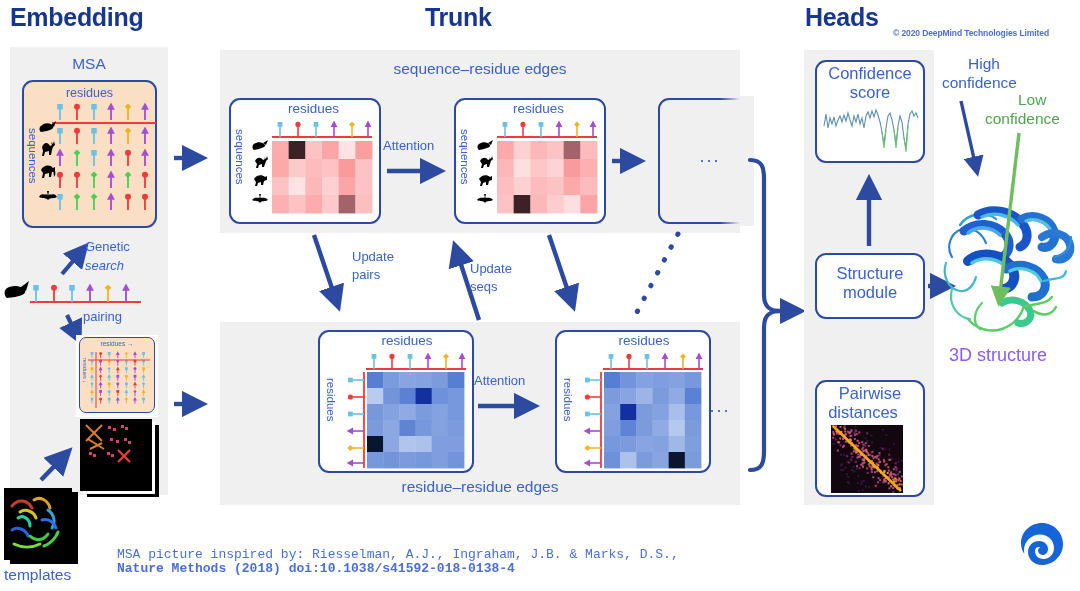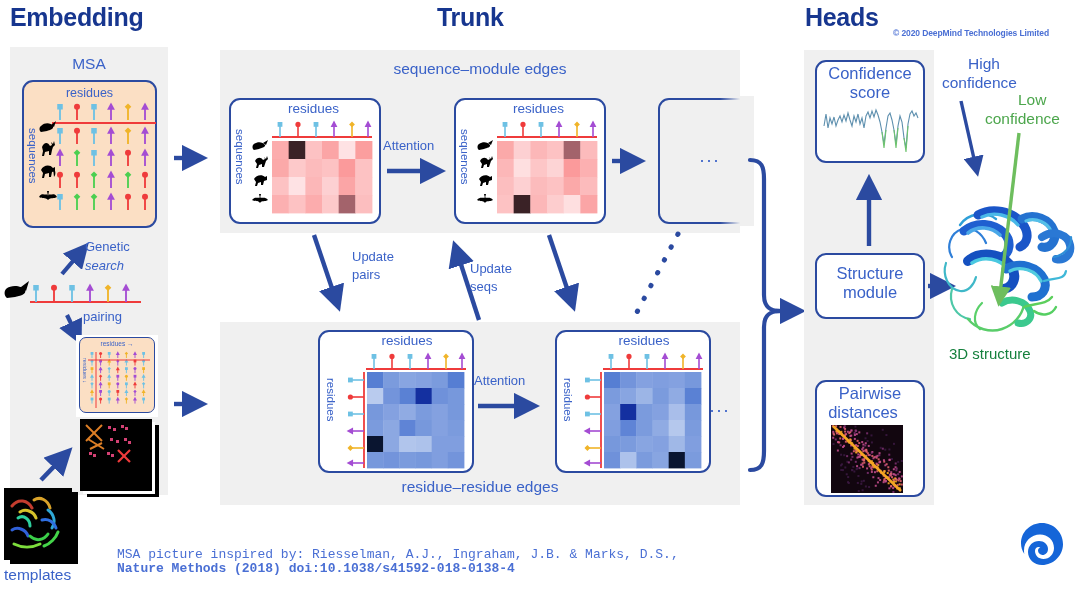--- a/index.html
+++ b/index.html
@@ -40,32 +40,32 @@
   .tinyvlabel{font-size:5.5px;color:#3a62c8;white-space:nowrap;
     writing-mode:vertical-rl;}
   .arrowlabel{
     font-size:13px;color:#3a62c8;white-space:nowrap;line-height:1.12;
   }
   .headbox-title{
     font-size:16.5px;color:#3a62c8;text-align:center;line-height:1.12;
   }
   .capt{font-size:15.5px;color:#3a62c8;white-space:nowrap;}
   .capt-green{font-size:15.5px;color:#4ca64c;white-space:nowrap;}
-  .capt-dark{font-size:15px;color:#15803d;white-space:nowrap;}
+  .capt-dark{font-size:18px;color:#8b5cf6;white-space:nowrap;}
   .footnote{
     font-family:"Liberation Mono","DejaVu Sans Mono",monospace;
     font-size:13px;color:#4a6fd4;line-height:1.55;white-space:nowrap;
   }
   svg{display:block;overflow:visible;}
 </style>
 </head>
 <body>
 
 <div class="abs section-title" style="left:10px;top:3px;">Embedding</div>
-<div class="abs section-title" style="left:437px;top:3px;">Trunk</div>
+<div class="abs section-title" style="left:425px;top:3px;">Trunk</div>
 <div class="abs section-title" style="left:805px;top:3px;">Heads</div>
 <div class="abs copyright" style="left:893px;top:28px;">© 2020 DeepMind Technologies Limited</div>
 
 <div class="abs greypanel" style="left:10px;top:47px;width:158px;height:448px;"></div>
 
 <div class="abs panel-label" style="left:10px;top:55px;width:158px;">MSA</div>
 
 <div class="abs bbox peach" style="left:22px;top:80px;width:135px;height:148px;"></div>
 <div class="abs boxlabel" style="left:22px;top:86px;width:135px;font-size:12.5px;">residues</div>
 <div class="abs vlabel" style="left:27px;top:128px;font-size:11.5px;">sequences</div>
@@ -344,21 +344,21 @@
 <div class="abs capt" style="left:4px;top:566px;">templates</div>
 
 <svg class="abs" style="left:172px;top:146px;" width="44" height="24" viewBox="0 0 44 24">
   <line x1="2" y1="12" x2="30" y2="12" stroke="#2b4aa0" stroke-width="4.4" marker-end="url(#ar-nav)"></line>
 </svg>
 <svg class="abs" style="left:172px;top:392px;" width="44" height="24" viewBox="0 0 44 24">
   <line x1="2" y1="12" x2="30" y2="12" stroke="#2b4aa0" stroke-width="4.4" marker-end="url(#ar-nav)"></line>
 </svg>
 
 <div class="abs greypanel" style="left:220px;top:50px;width:520px;height:183px;"></div>
-<div class="abs panel-label" style="left:220px;top:60px;width:520px;">sequence–module edges</div>
+<div class="abs panel-label" style="left:220px;top:60px;width:520px;">sequence–residue edges</div>
 
 <div class="abs bbox white" style="left:229px;top:98px;width:152px;height:126px;"></div>
 <div class="abs boxlabel" style="left:246px;top:101px;width:135px;">residues</div>
 <div class="abs vlabel" style="left:234px;top:129px;font-size:11.5px;">sequences</div>
 <svg class="abs" style="left:272px;top:116px;" width="100" height="24" viewBox="0 0 100 24">
   <line x1="0" y1="21" x2="100" y2="21" stroke="#ef3b3b" stroke-width="1.8"></line>
   <g class="axis-tokens">
       <line x1="8" y1="21" x2="8" y2="8" stroke="#6ec1e4" stroke-width="1.6"></line>
       <rect x="5.6" y="6" width="4.8" height="4.8" fill="#6ec1e4"></rect>
       <line x1="26" y1="21" x2="26" y2="8" stroke="#ef3b3b" stroke-width="1.6"></line>

